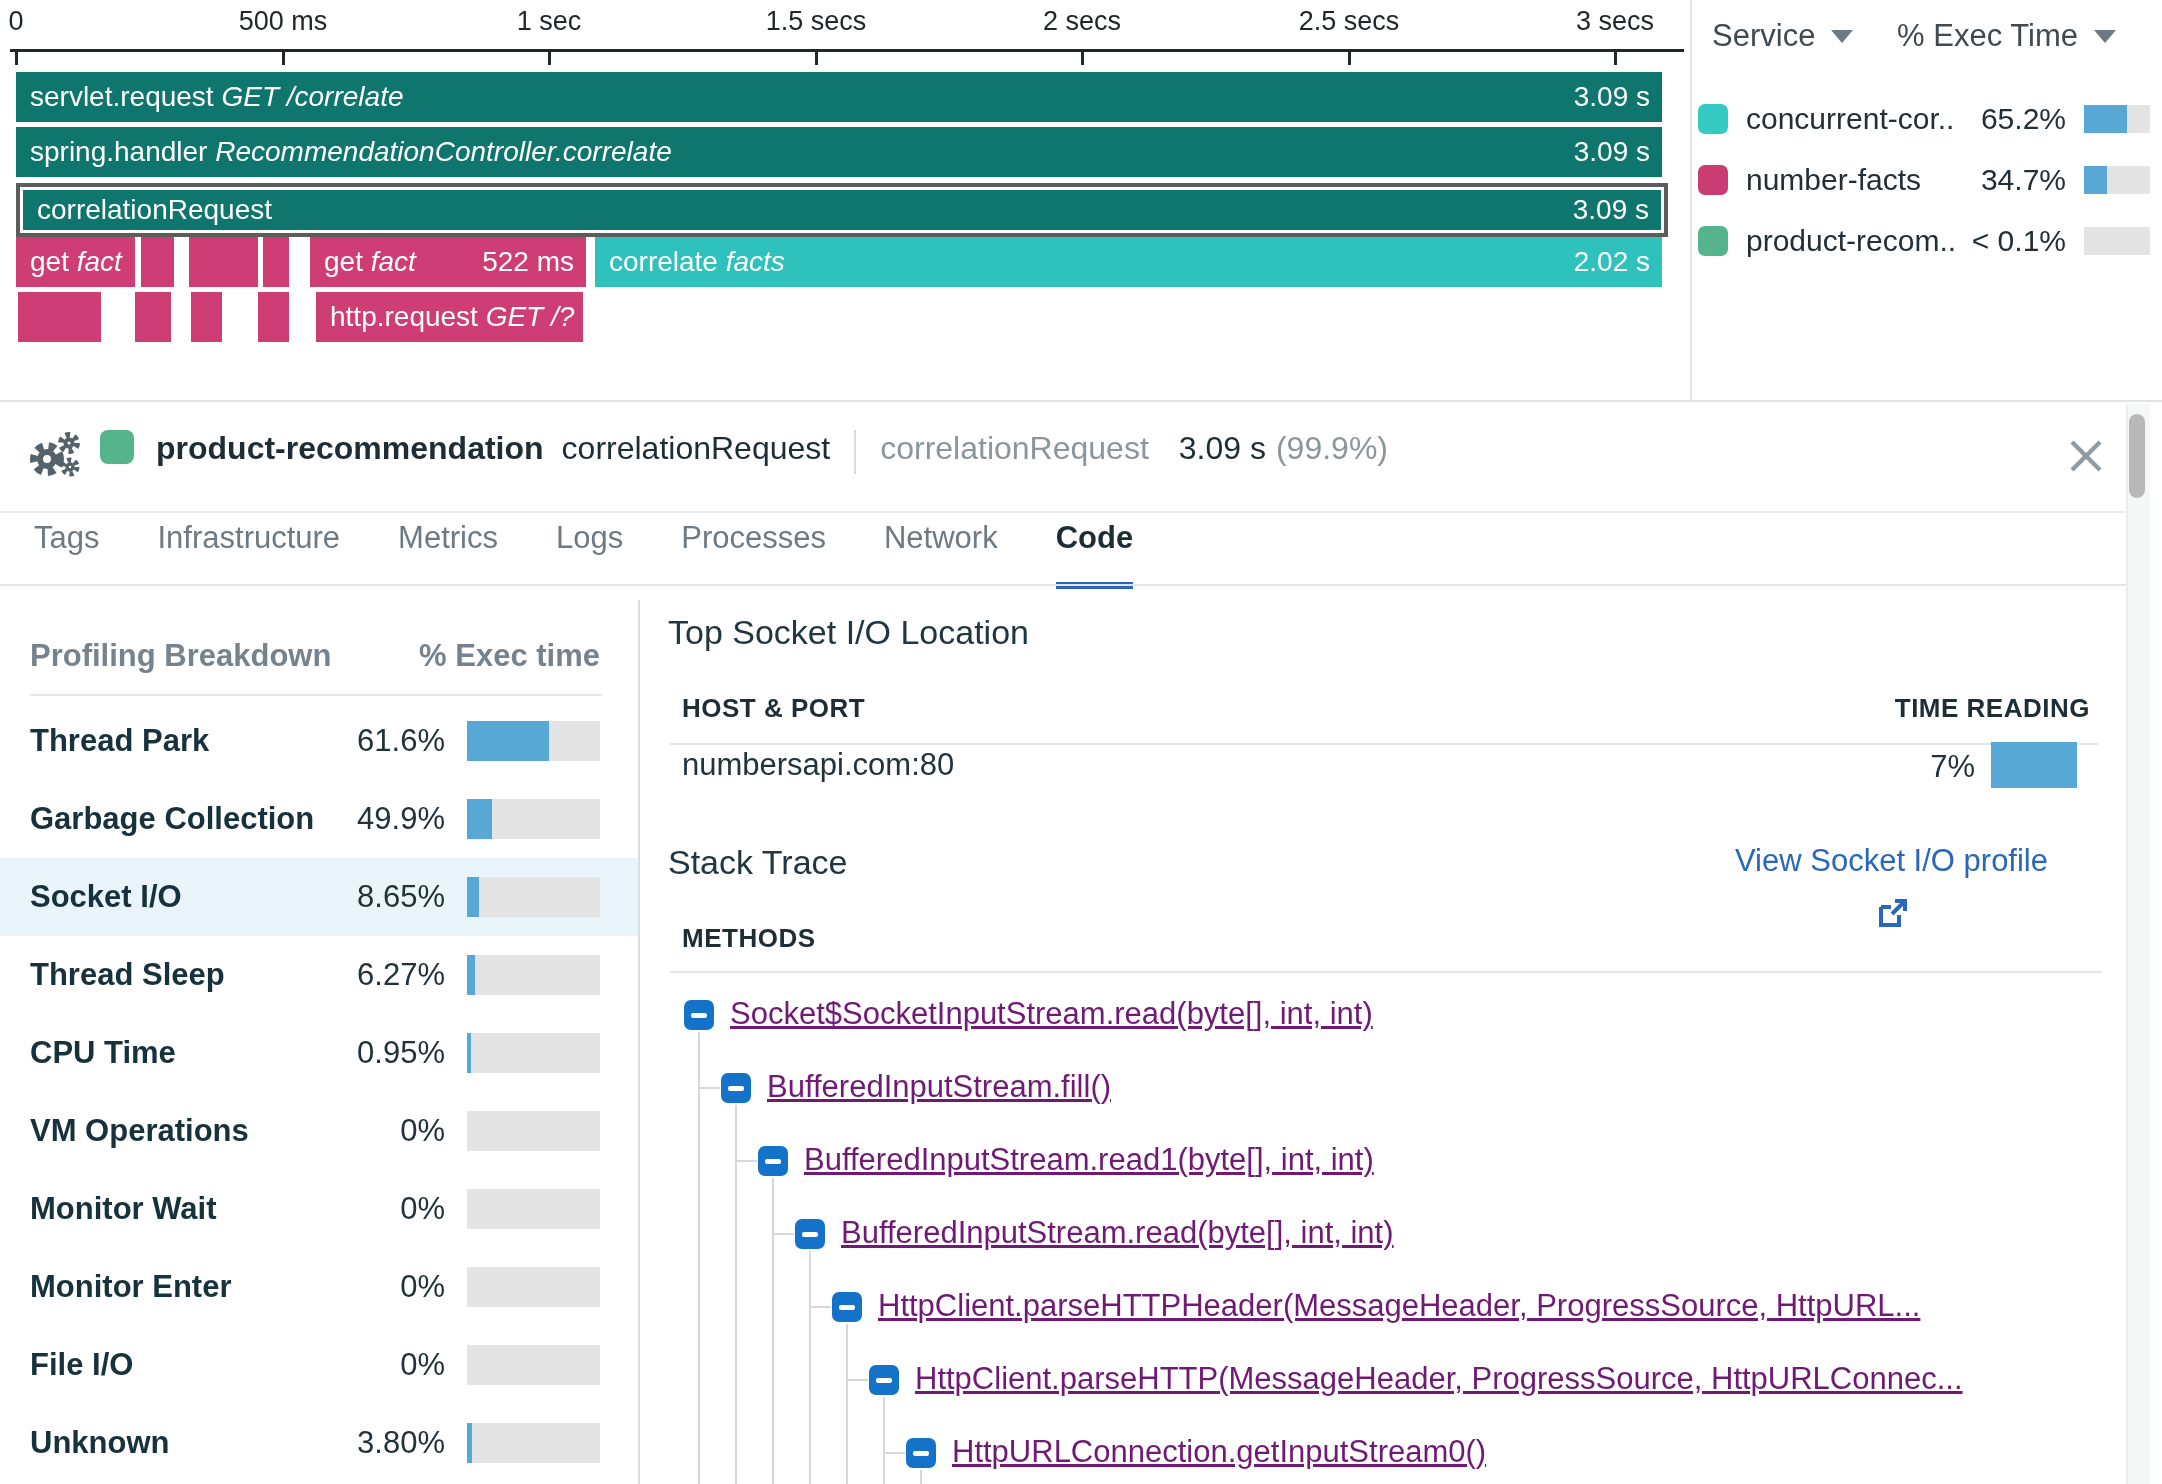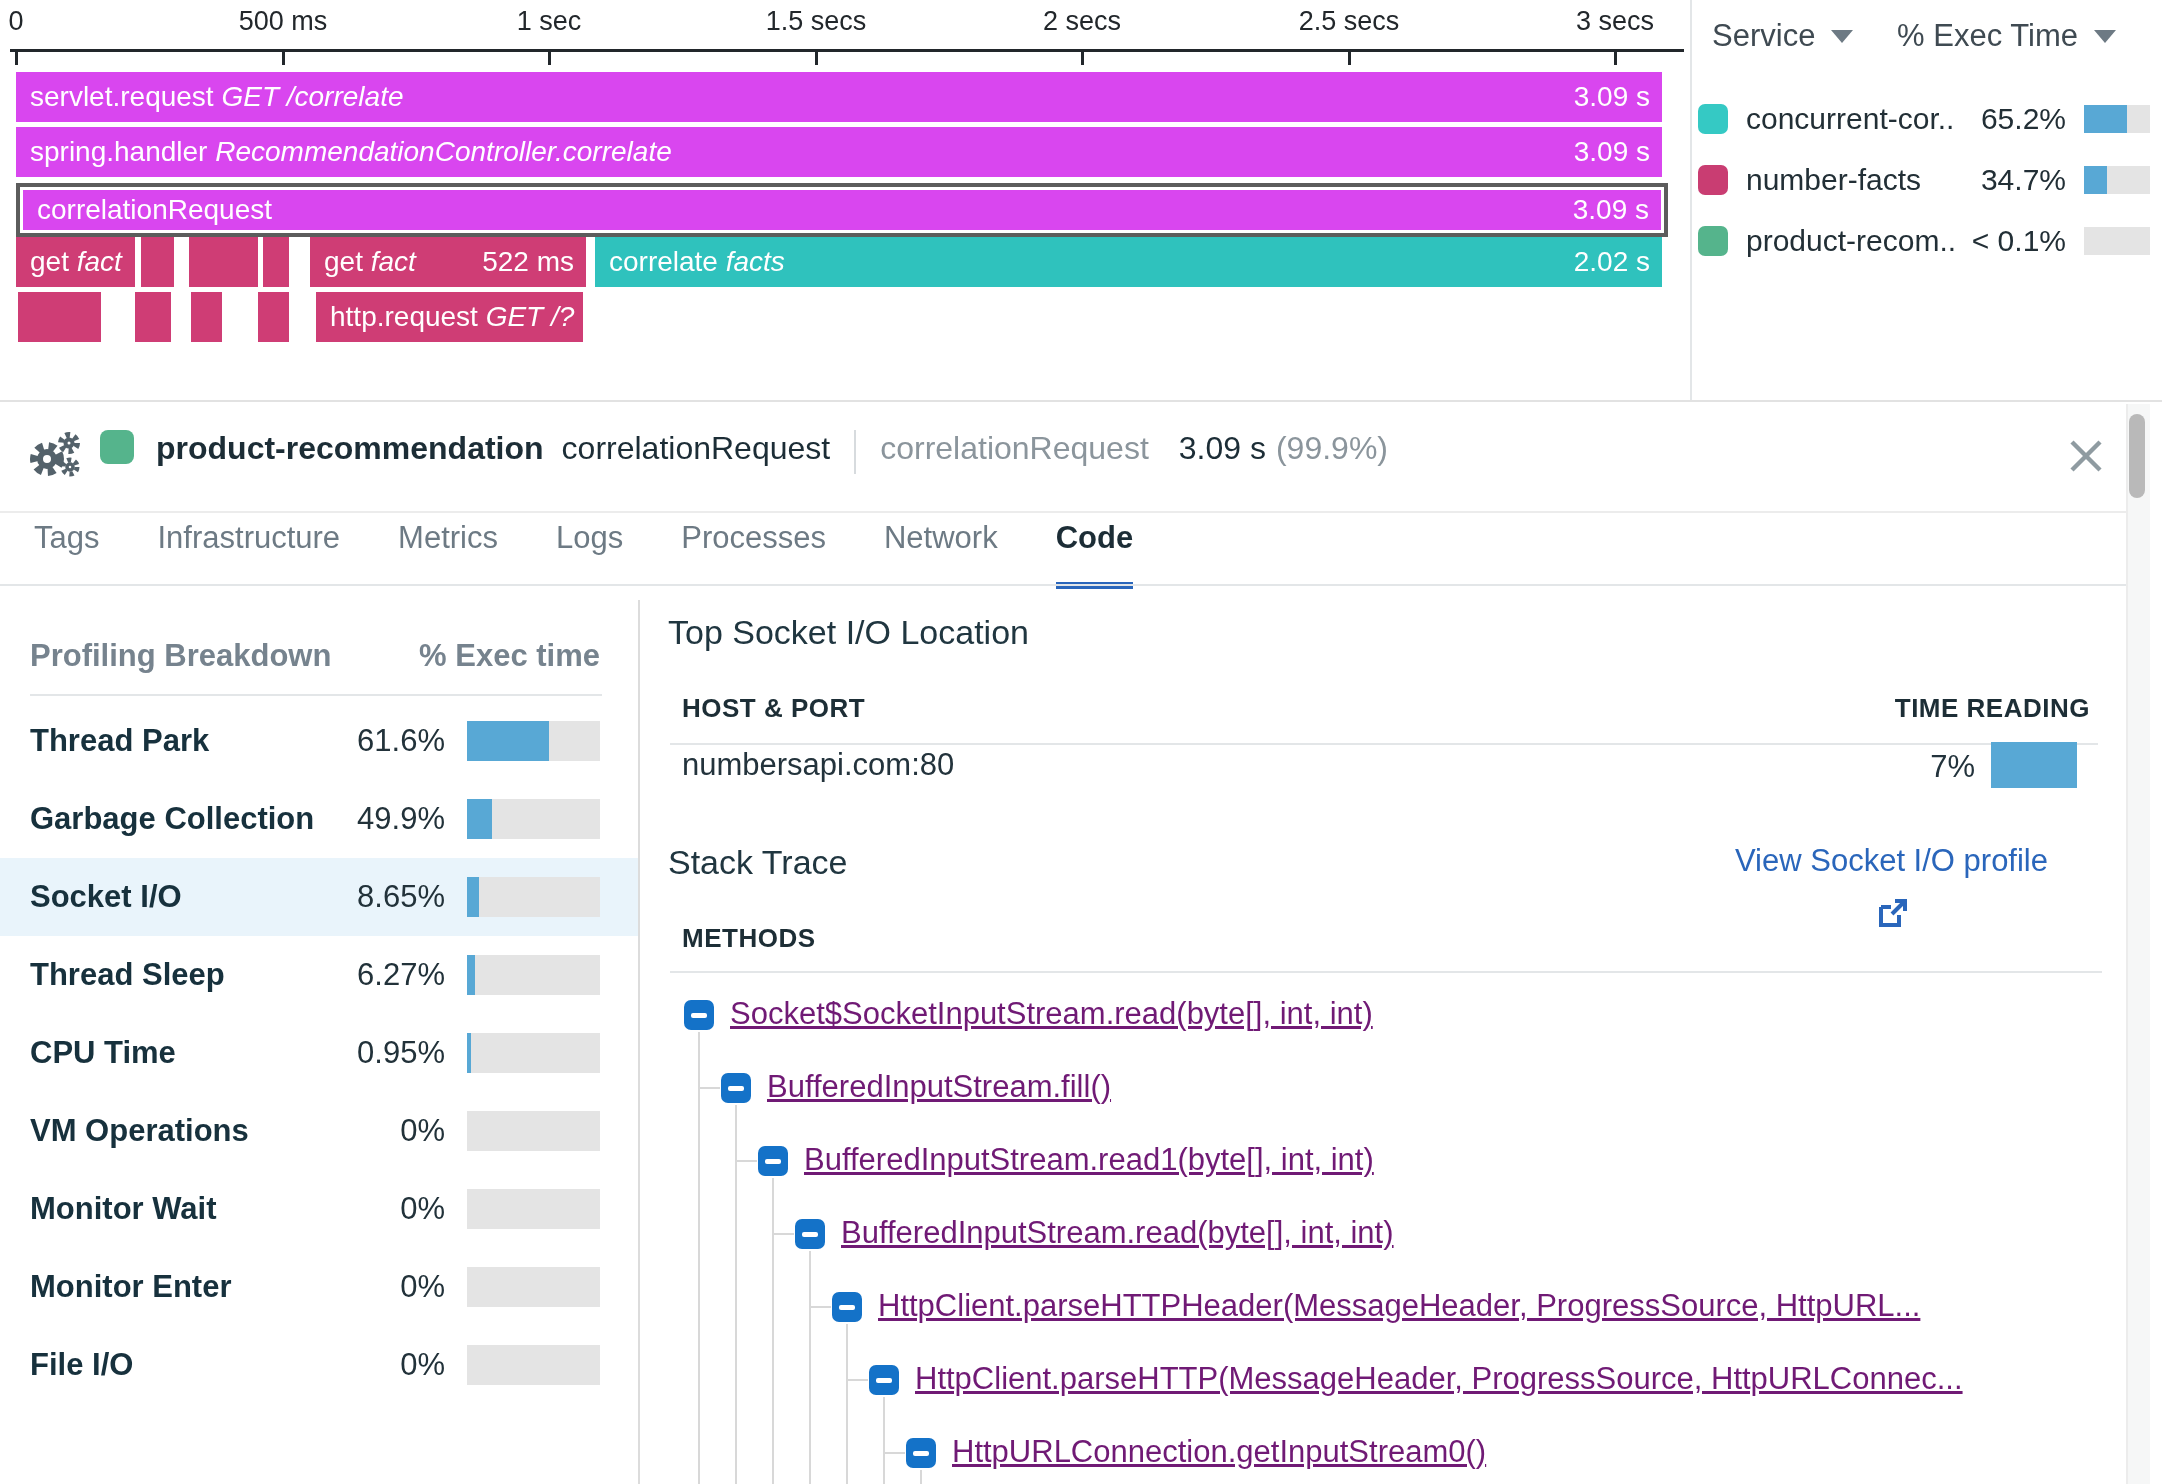--- a/index.html
+++ b/index.html
@@ -7,21 +7,21 @@
          font-family:"Liberation Sans",sans-serif;color:#1c2d36;}
 
   
   .tick-label{position:absolute;top:6px;transform:translateX(-50%);font-size:27px;color:#22272b;white-space:nowrap;}
   .axis-line{position:absolute;left:10px;top:49px;width:1674px;height:3px;background:#22272b;}
   .tick-mark{position:absolute;top:52px;width:3px;height:13px;background:#22272b;}
   .flame-span{position:absolute;height:50px;color:#fff;font-size:28px;white-space:nowrap;overflow:hidden;}
   .flame-span .lbl{position:absolute;left:14px;top:50%;transform:translateY(-50%);}
   .flame-span .dur{position:absolute;right:12px;top:50%;transform:translateY(-50%);}
   .flame-span em{font-style:italic;}
-  .c-green{background:#d946ef;} .c-teal{background:#2fc2bd;} .c-pink{background:#cf3d75;}
+  .c-green{background:#0f766e;} .c-teal{background:#2fc2bd;} .c-pink{background:#cf3d75;}
   .sel{height:40px;border:3px solid #fff;outline:4px solid #5c5c5c;}
 
   
   .v-divider{position:absolute;left:1690px;top:0;width:2px;height:402px;background:#e3e6e8;}
   .legend-head{position:absolute;left:1690px;top:18px;width:450px;display:flex;align-items:center;font-size:31px;color:#3f4a52;}
   .tri{width:0;height:0;border-left:11px solid transparent;border-right:11px solid transparent;border-top:13px solid #6d7a84;margin-left:16px;}
   #legend-rows{position:absolute;left:1690px;top:88px;width:460px;display:flex;flex-direction:column;}
   .legend-row{display:flex;align-items:center;height:61px;}
   .legend-swatch{width:30px;height:30px;border-radius:7px;margin-left:8px;flex:none;}
   .legend-name{margin-left:18px;font-size:30px;color:#222f36;flex:1;white-space:nowrap;overflow:hidden;}
@@ -277,20 +277,27 @@
         <div class="prof-pct">0%</div>
         <div class="prof-bar">
           <div class="prof-fill" style="width: 0px;"></div>
         </div>
       </div>
       <div class="prof-row">
         <div class="prof-label">File I/O</div>
         <div class="prof-pct">0%</div>
         <div class="prof-bar">
           <div class="prof-fill" style="width: 0px;"></div>
+        </div>
+      </div>
+      <div class="prof-row">
+        <div class="prof-label">Unknown</div>
+        <div class="prof-pct">3.80%</div>
+        <div class="prof-bar">
+          <div class="prof-fill" style="width: 5px;"></div>
         </div>
       </div>
     </div>
   <div class="col-divider"></div>
 
   <div class="detail-right">
     <div class="h2" style="left:28px;top:28px;">Top Socket I/O Location</div>
     <div class="tbl-col" style="left:42px;top:108px;">HOST &amp; PORT</div>
     <div class="tbl-col" style="left:1050px;top:108px;width:400px;text-align:right;">TIME READING</div>
     <div class="tbl-line" style="left:30px;top:158px;width:1428px;"></div>

